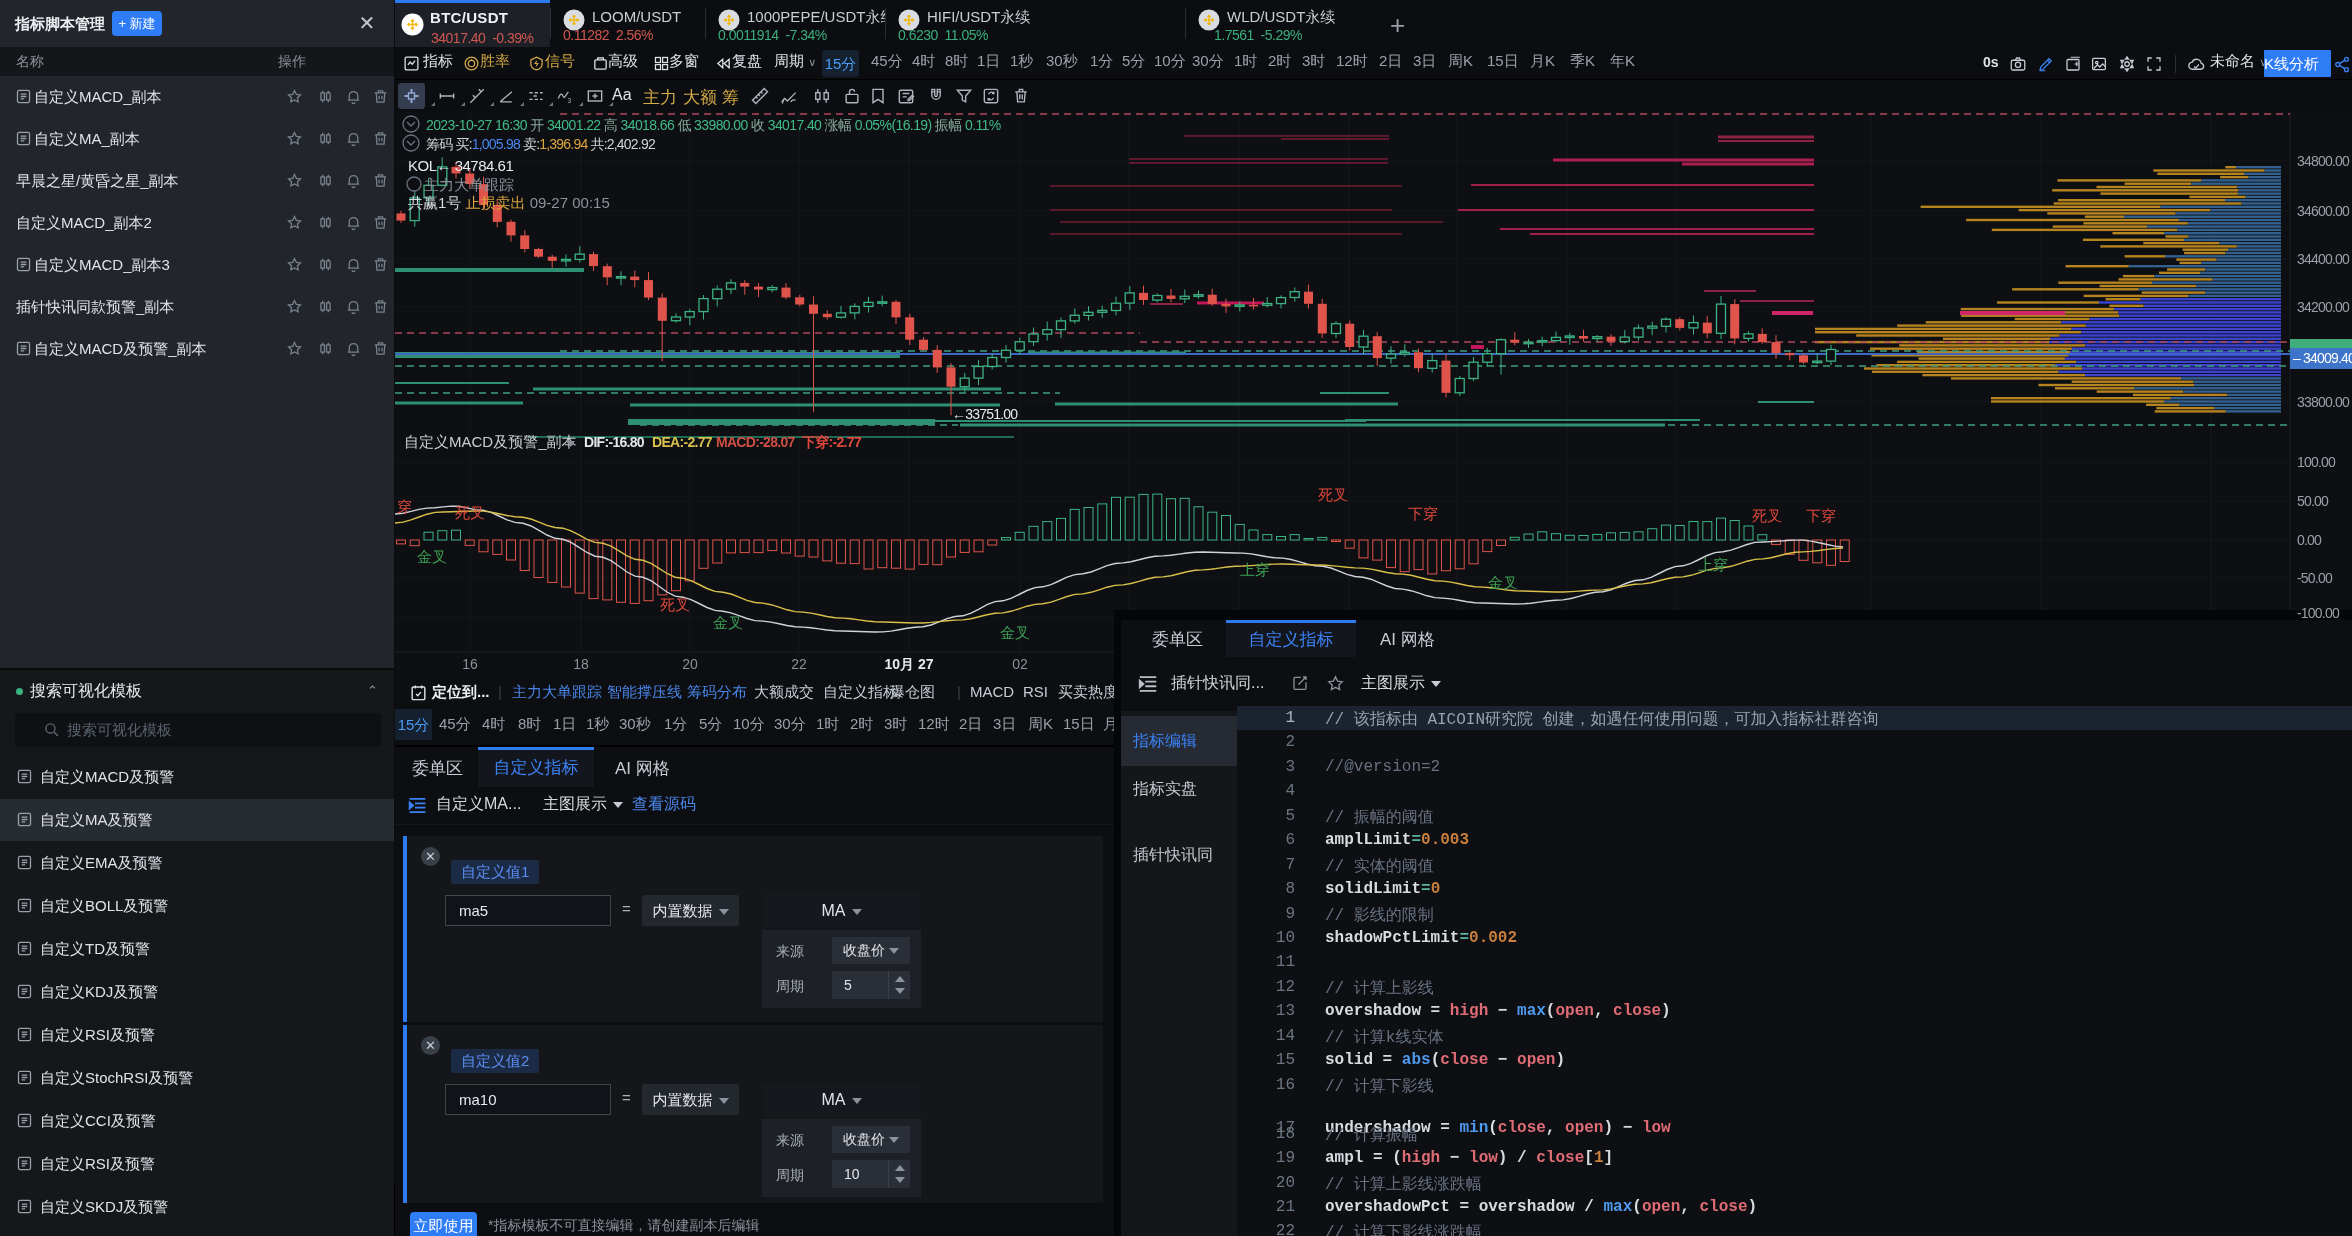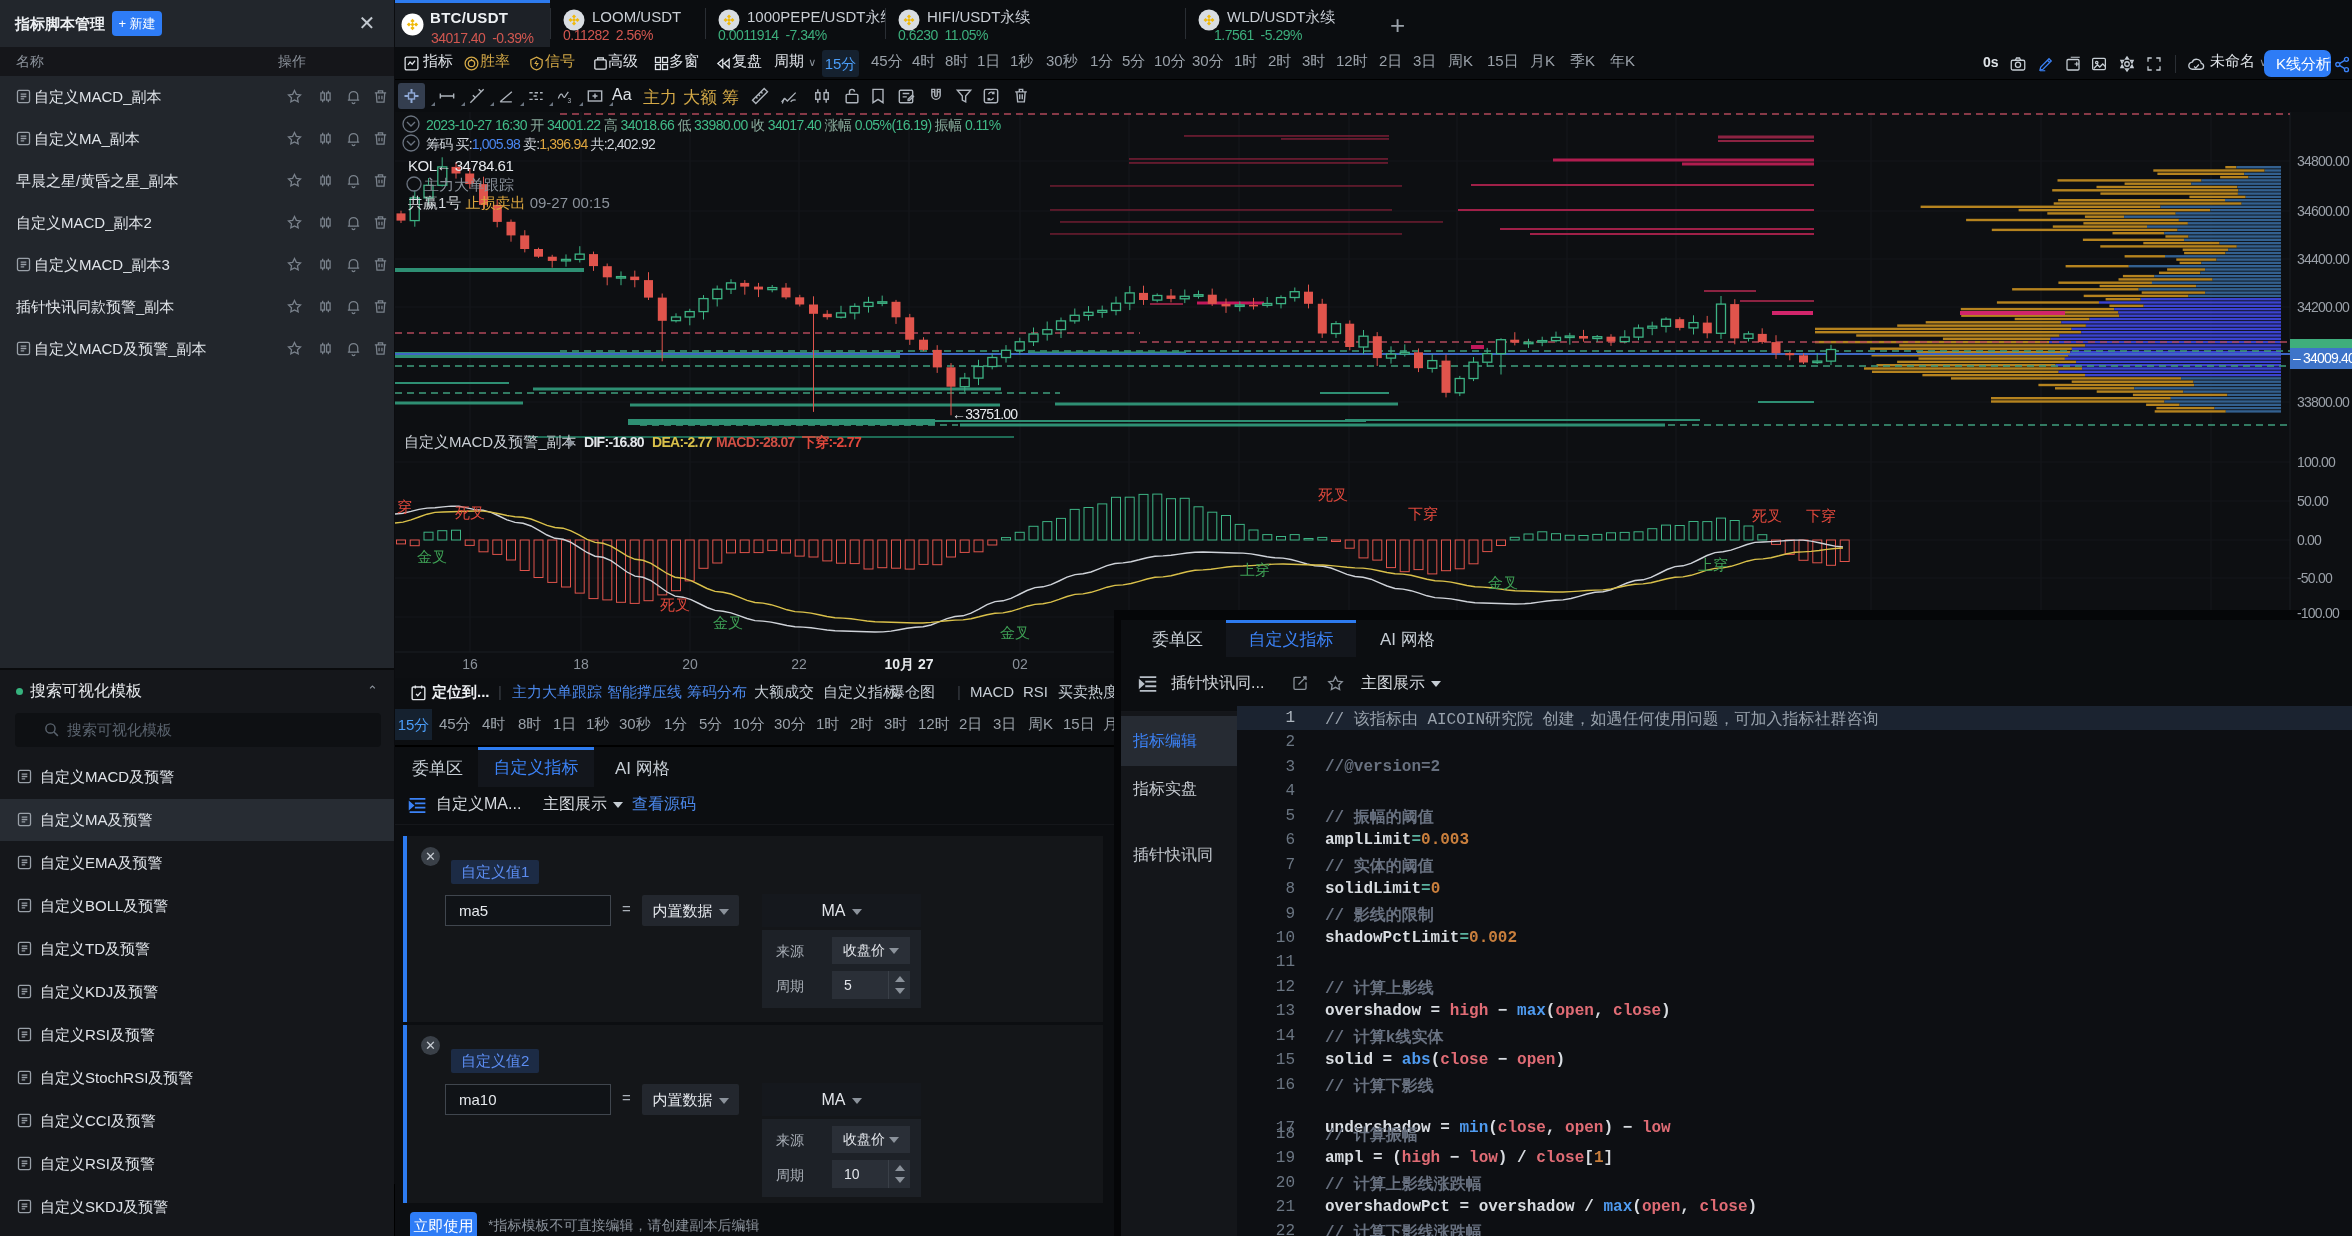--- a/index.html
+++ b/index.html
@@ -86,21 +86,21 @@
 .rsub .zhu{position:absolute;left:240px;top:16px;color:#d5d9de}
 #rnav{position:absolute;left:0;top:92px;width:116px;height:524px;background:#14161a;font-size:16px;color:#c6cbd1}
 #rnav .it{position:absolute;left:0;width:116px;height:50px;line-height:50px;padding-left:12px}
 #rnav .act{background:#262b33;color:#3b82f7}
 #editor{position:absolute;left:116px;top:92px;width:1115px;height:524px;background:#0d0f13;
 font-family:"Liberation Mono",monospace;font-size:16px}
 .cl{position:absolute;left:0;width:1115px;height:24px;white-space:pre}
 .cl .ln{position:absolute;left:0;top:3px;width:58px;text-align:right;color:#6b7683;font-family:"Liberation Mono",monospace}
 .cl .cd{position:absolute;left:88px;top:3px;font-weight:bold;color:#d8dce1}
 .hl{background:#1b2330}
-.cm{color:#687180;font-weight:bold}
+.cm{color:#687180;font-weight:normal}
 .cm1{color:#9aa3ad;font-weight:normal}
 .nm{color:#c97f3d}
 .kw{color:#4f9bf0}
 .vr{color:#e06c75}
 .eq{color:#5bb3a0}
 </style></head><body>
 <div id="sidebar">
     <div class="sb-title">
       <h1>指标脚本管理</h1>
       <div class="btn-new">+ 新建</div>
@@ -484,21 +484,21 @@
         </svg></span>
       <span class="r2i" style="left:1750px;top:8px"><svg width="18" height="18" viewBox="0 0 24 24" fill="none" stroke="#c6cdd4" stroke-width="1.7">
           <path d="M4 9V4h5M20 9V4h-5M4 15v5h5M20 15v5h-5"></path>
         </svg></span>
       <div style="position:absolute;left:1780px;top:8px;width:1px;height:18px;background:#2a2e34"></div>
       <span class="r2i" style="left:1792px;top:8px"><svg width="19" height="19" viewBox="0 0 24 24" fill="none" stroke="#c6cdd4" stroke-width="1.7">
           <path d="M7 18a4.5 4.5 0 01-.4-9A6 6 0 0118 10.5 3.8 3.8 0 0117.5 18z"></path>
           <path d="M9 14.5l2 2 4-4.5" stroke-width="1.5"></path>
         </svg></span>
       <span class="r2i" style="left:1815px;font-size:15px">未命名 <span style="font-size:11px;color:#8b929b">∨</span></span>
-      <div style="position:absolute;left:1869px;top:3px;width:67px;height:27px;background:#2e7cf6;border-radius:7px;color:#fff;font-size:15px;text-align:right;line-height:27px">K线分析</div>
+      <div style="position:absolute;left:1869px;top:3px;width:67px;height:27px;background:#2e7cf6;border-radius:1px;color:#fff;font-size:15px;text-align:left;line-height:27px">K线分析</div>
       <span class="r2i" style="left:1938px;top:8px"><svg width="19" height="19" viewBox="0 0 24 24" fill="none" stroke="#3b82f7" stroke-width="1.7">
           <circle cx="6" cy="12" r="2.5"></circle>
           <circle cx="17" cy="5.5" r="2.5"></circle>
           <circle cx="17" cy="18.5" r="2.5"></circle>
           <path d="M8.2 10.8l6.6-4M8.2 13.2l6.6 4"></path>
         </svg></span>
     </div>
     <div id="row3">
       <div style="position:absolute;left:3px;top:3px;width:27px;height:26px;background:#343e4f;border-radius:3px"><svg width="27" height="26" viewBox="0 0 27 26" fill="none" stroke="#8fa9d6" stroke-width="2">
           <path d="M13.5 6v14M6.5 13h14"></path>

